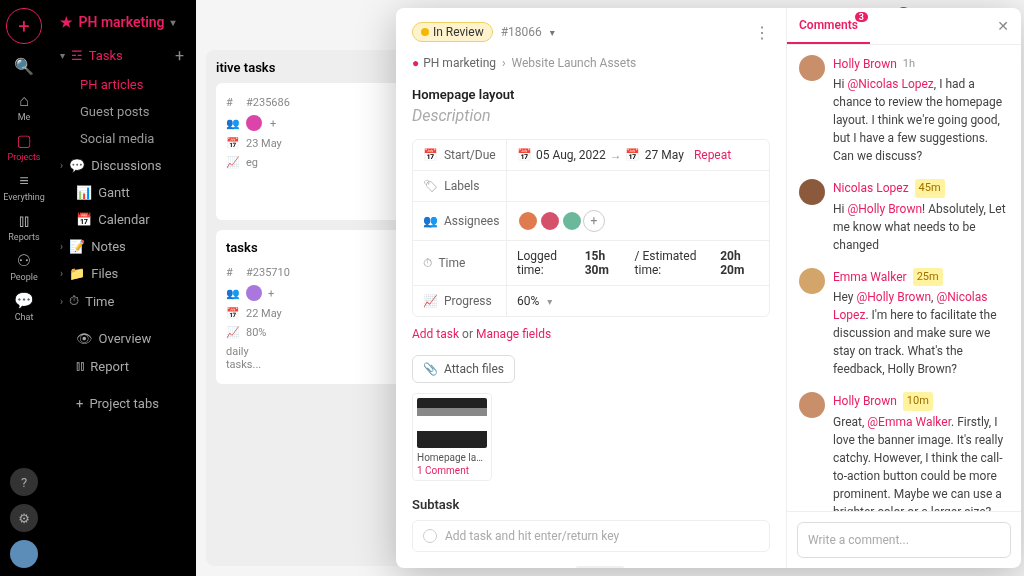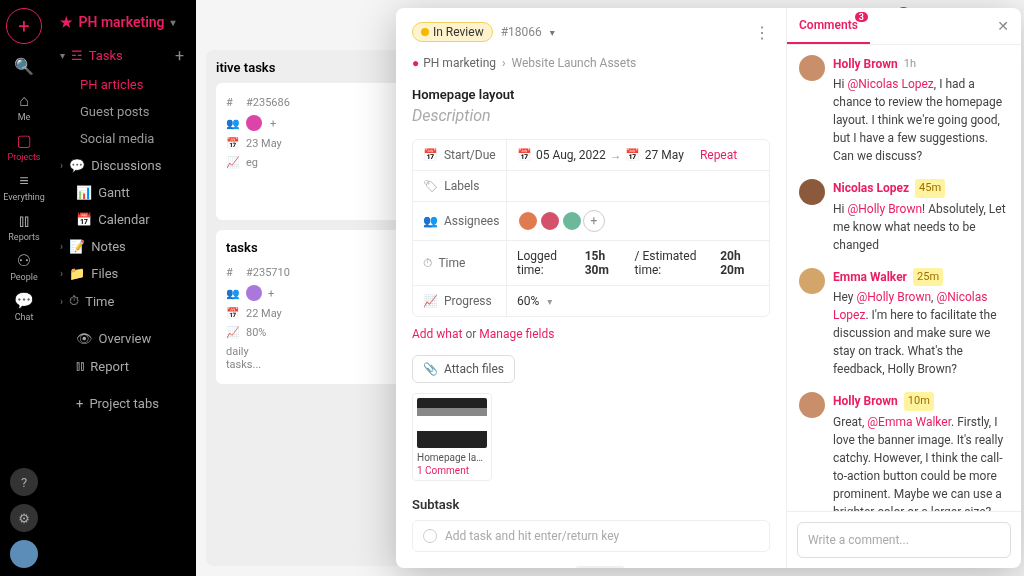--- a/index.html
+++ b/index.html
@@ -54,21 +54,21 @@
 .bc-dot{color:#e91e63;margin-right:4px}
 .task-title{font-size:13px;font-weight:600;margin-top:17px;color:#222}
 .task-desc{font-size:16px;color:#aaa;font-style:italic;margin-top:4px}
 .meta-table{margin-top:14px;border:1px solid #eee;border-radius:6px;font-size:12px}
 .meta-row{display:flex;border-bottom:1px solid #eee}
 .meta-row:last-child{border-bottom:none}
 .meta-label{width:94px;padding:8px 10px;color:#666;display:flex;align-items:center;gap:6px;border-right:1px solid #eee}
 .meta-label span:first-child{color:#999;font-size:12px}
 .meta-value{flex:1;padding:8px 10px;display:flex;align-items:center;gap:4px;color:#333}
 .date-arrow{color:#999}
-.repeat{color:#e91e63;margin-left:12px}
+.repeat{color:#e91e63;margin-left:6px}
 .label-chip{background:#4caf50;color:#fff;padding:2px 8px;border-radius:4px;font-size:11px}
 .av{width:22px;height:22px;border-radius:50%;margin-left:-4px;border:2px solid #fff}
 .av:first-child{margin-left:0}
 .av-add{width:22px;height:22px;border-radius:50%;border:1px solid #ccc;display:flex;align-items:center;justify-content:center;font-size:12px;color:#888;margin-left:-4px;background:#fff}
 .time-text b{color:#333}
 .progress-val{color:#333}
 .prog-chev{color:#999;font-size:10px;margin-left:4px}
 .add-field{font-size:12px;margin-top:10px;color:#666}
 .add-field a{color:#e91e63;text-decoration:none}
 .attach-btn{margin-top:14px;border:1px solid #ddd;border-radius:6px;padding:6px 10px;font-size:12px;display:inline-flex;align-items:center;gap:6px;color:#555;cursor:pointer}
@@ -86,21 +86,21 @@
 .tabs{display:flex;border-bottom:1px solid #eee;font-size:12px}
 .tab{padding:10px 12px;color:#888;cursor:pointer;position:relative}
 .tab.active{color:#e91e63;font-weight:600;border-bottom:2px solid #e91e63}
 .tab-badge{position:absolute;top:4px;right:2px;background:#e91e63;color:#fff;font-size:9px;border-radius:8px;padding:0 4px}
 .tab-close{margin-left:auto;padding:10px 12px;color:#888;cursor:pointer;font-size:14px}
 .comments{flex:1;overflow-y:auto;padding:10px 12px}
 .comment{display:flex;gap:8px;margin-bottom:14px;font-size:12px;line-height:1.5}
 .c-av{width:26px;height:26px;border-radius:50%;flex-shrink:0}
 .c-body{flex:1}
 .c-head{display:flex;align-items:center;gap:6px;margin-bottom:2px}
-.c-name{color:#e91e63;font-weight:700}
+.c-name{color:#e91e63;font-weight:400}
 .c-time{color:#999;font-size:11px}
 .c-time.y{background:#fff3a0;padding:1px 4px;border-radius:3px;color:#a07000}
 .c-text{color:#444}
 .mention{color:#e91e63}
 .comment-input{border-top:1px solid #eee;padding:10px}
 .ci-box{border:1px solid #ddd;border-radius:6px;padding:10px;font-size:12px;color:#aaa}
 </style>
 </head>
 <body>
 
@@ -396,21 +396,21 @@
             <div class="meta-label">
                 <span>📈</span>
                 <span>Progress</span>
               </div>
             <div class="meta-value">
                 <span class="progress-val">60%</span>
                 <span class="prog-chev">▾</span>
               </div>
           </div>
         </div>
-        <div class="add-field"><a>Add what</a> <span>or</span> <a>Manage fields</a></div>
+        <div class="add-field"><a>Add task</a> <span>or</span> <a>Manage fields</a></div>
 
         <div class="attach-btn">
             <span>📎</span>
             <span>Attach files</span>
           </div>
         <div class="thumb">
           <div class="thumb-img"></div>
           <div class="thumb-title">Homepage layo...</div>
           <div class="thumb-comment">1 Comment</div>
         </div>

